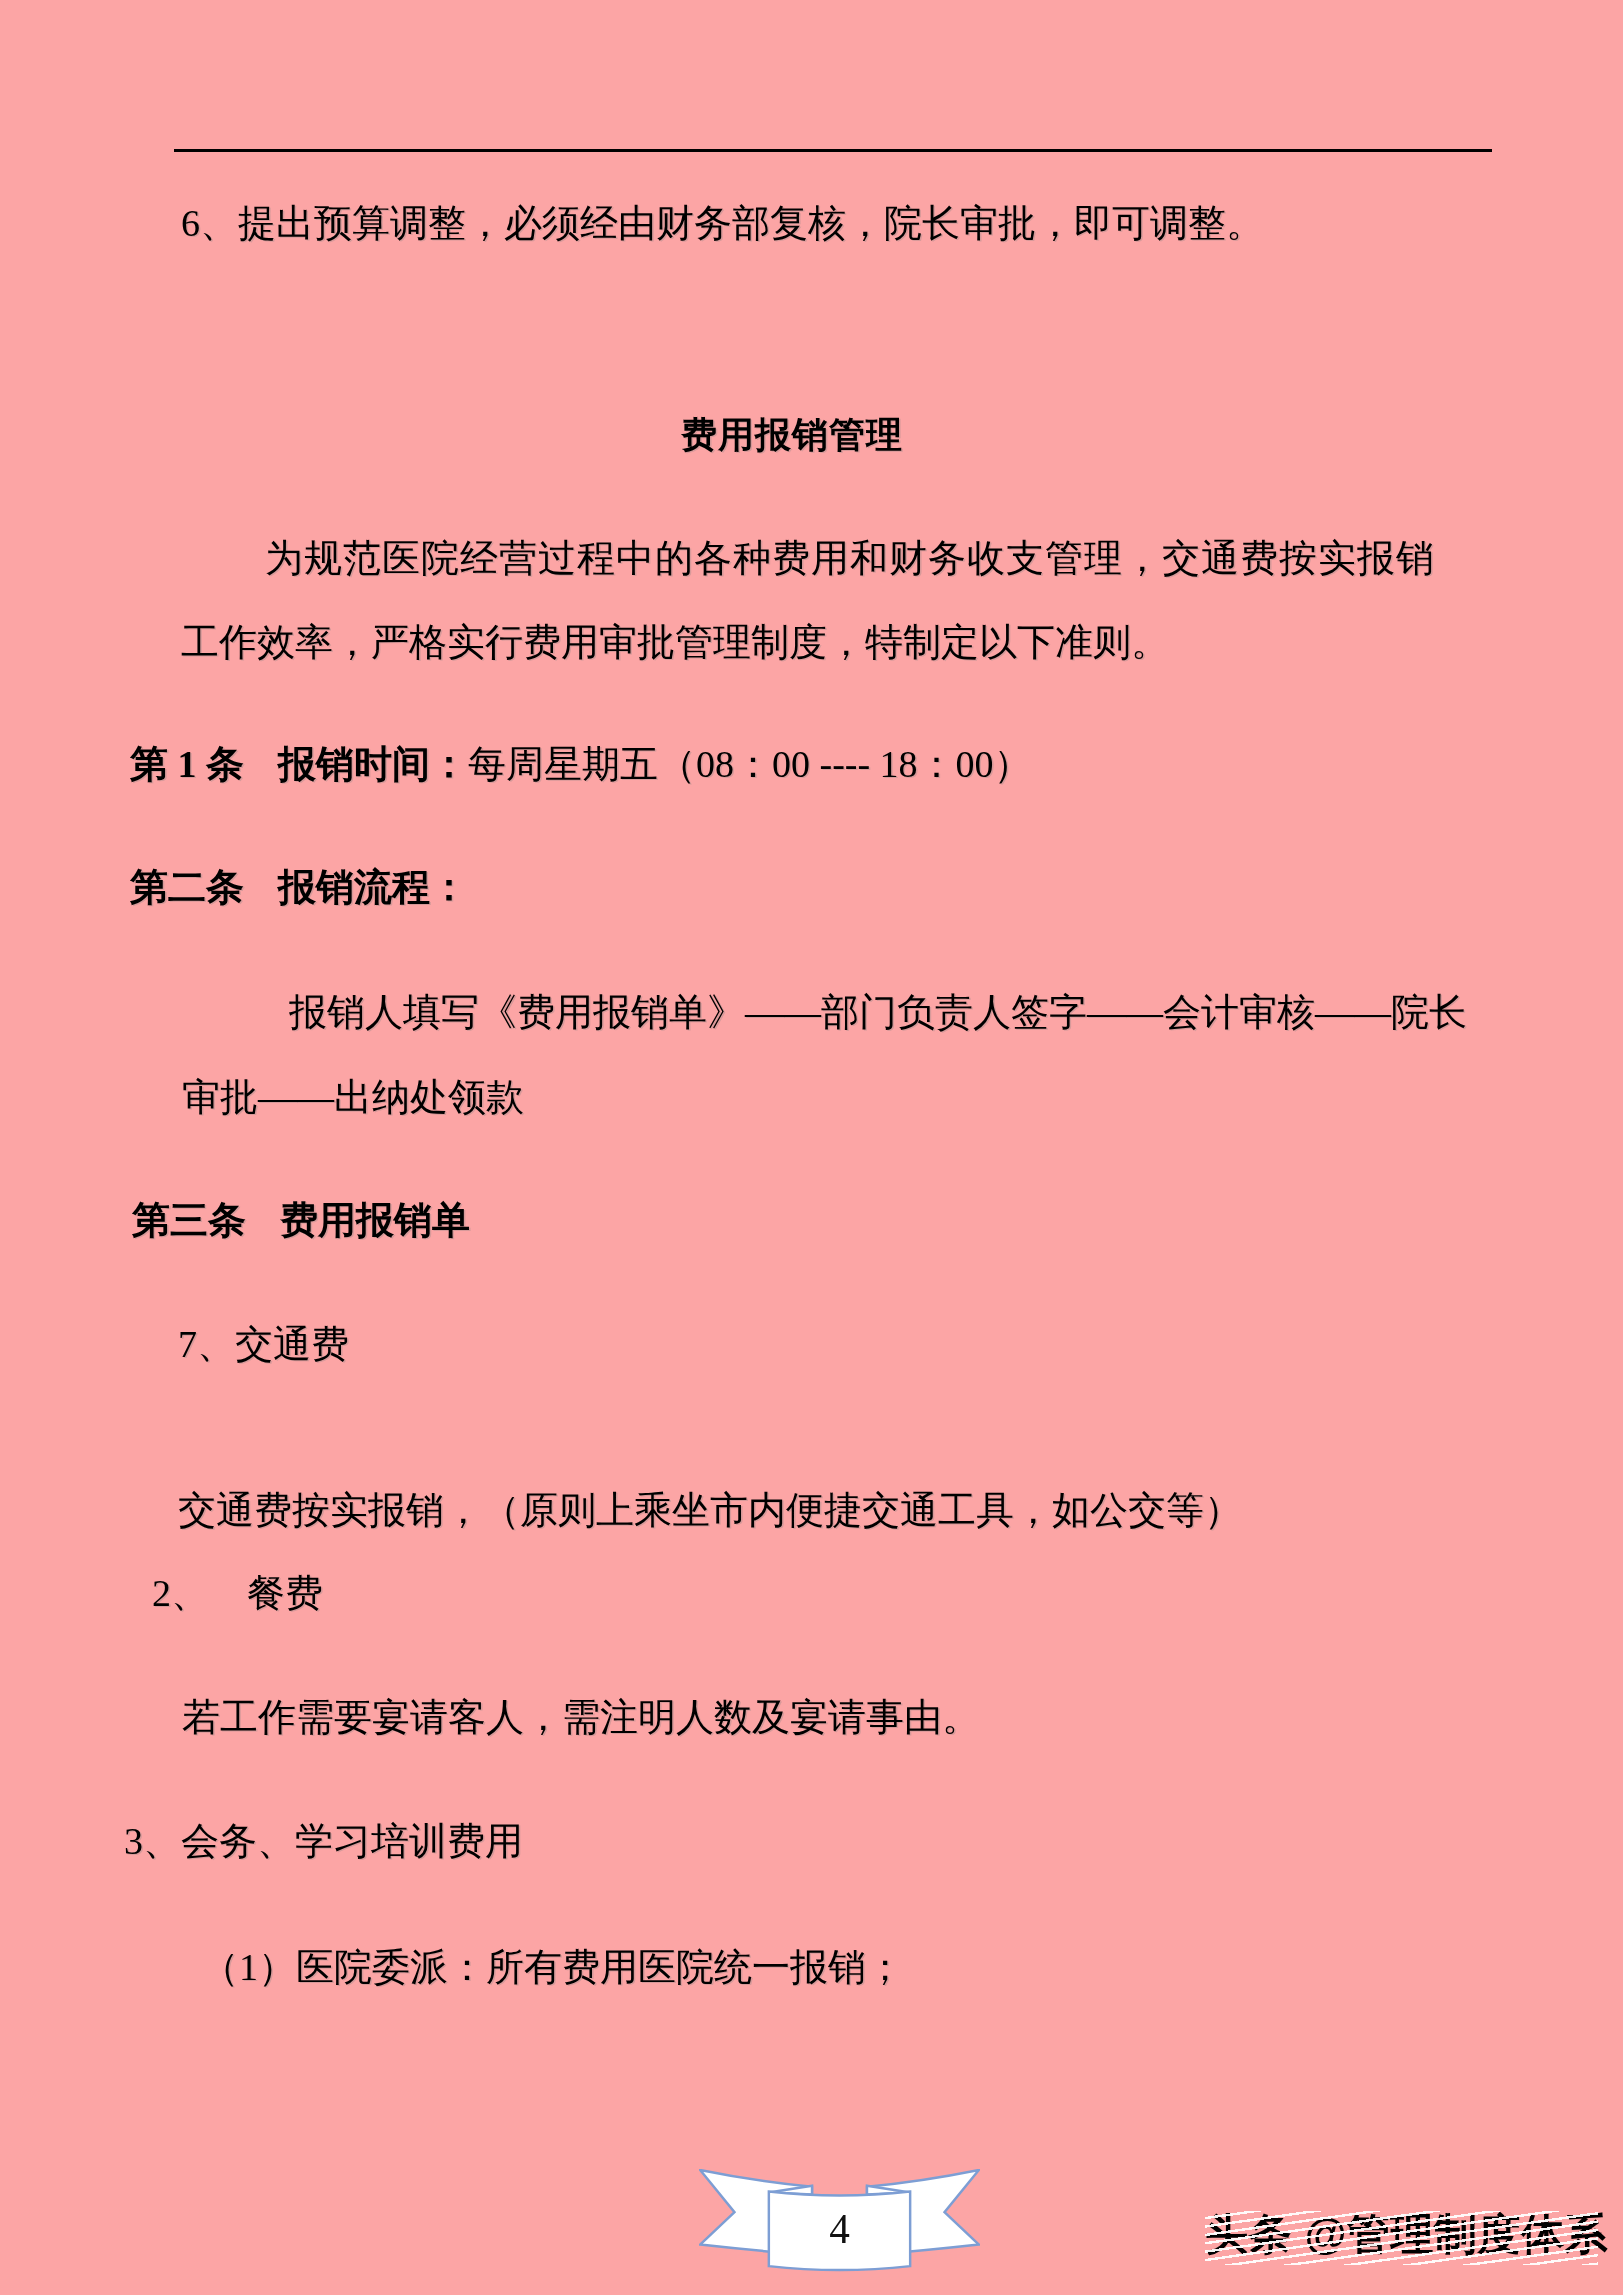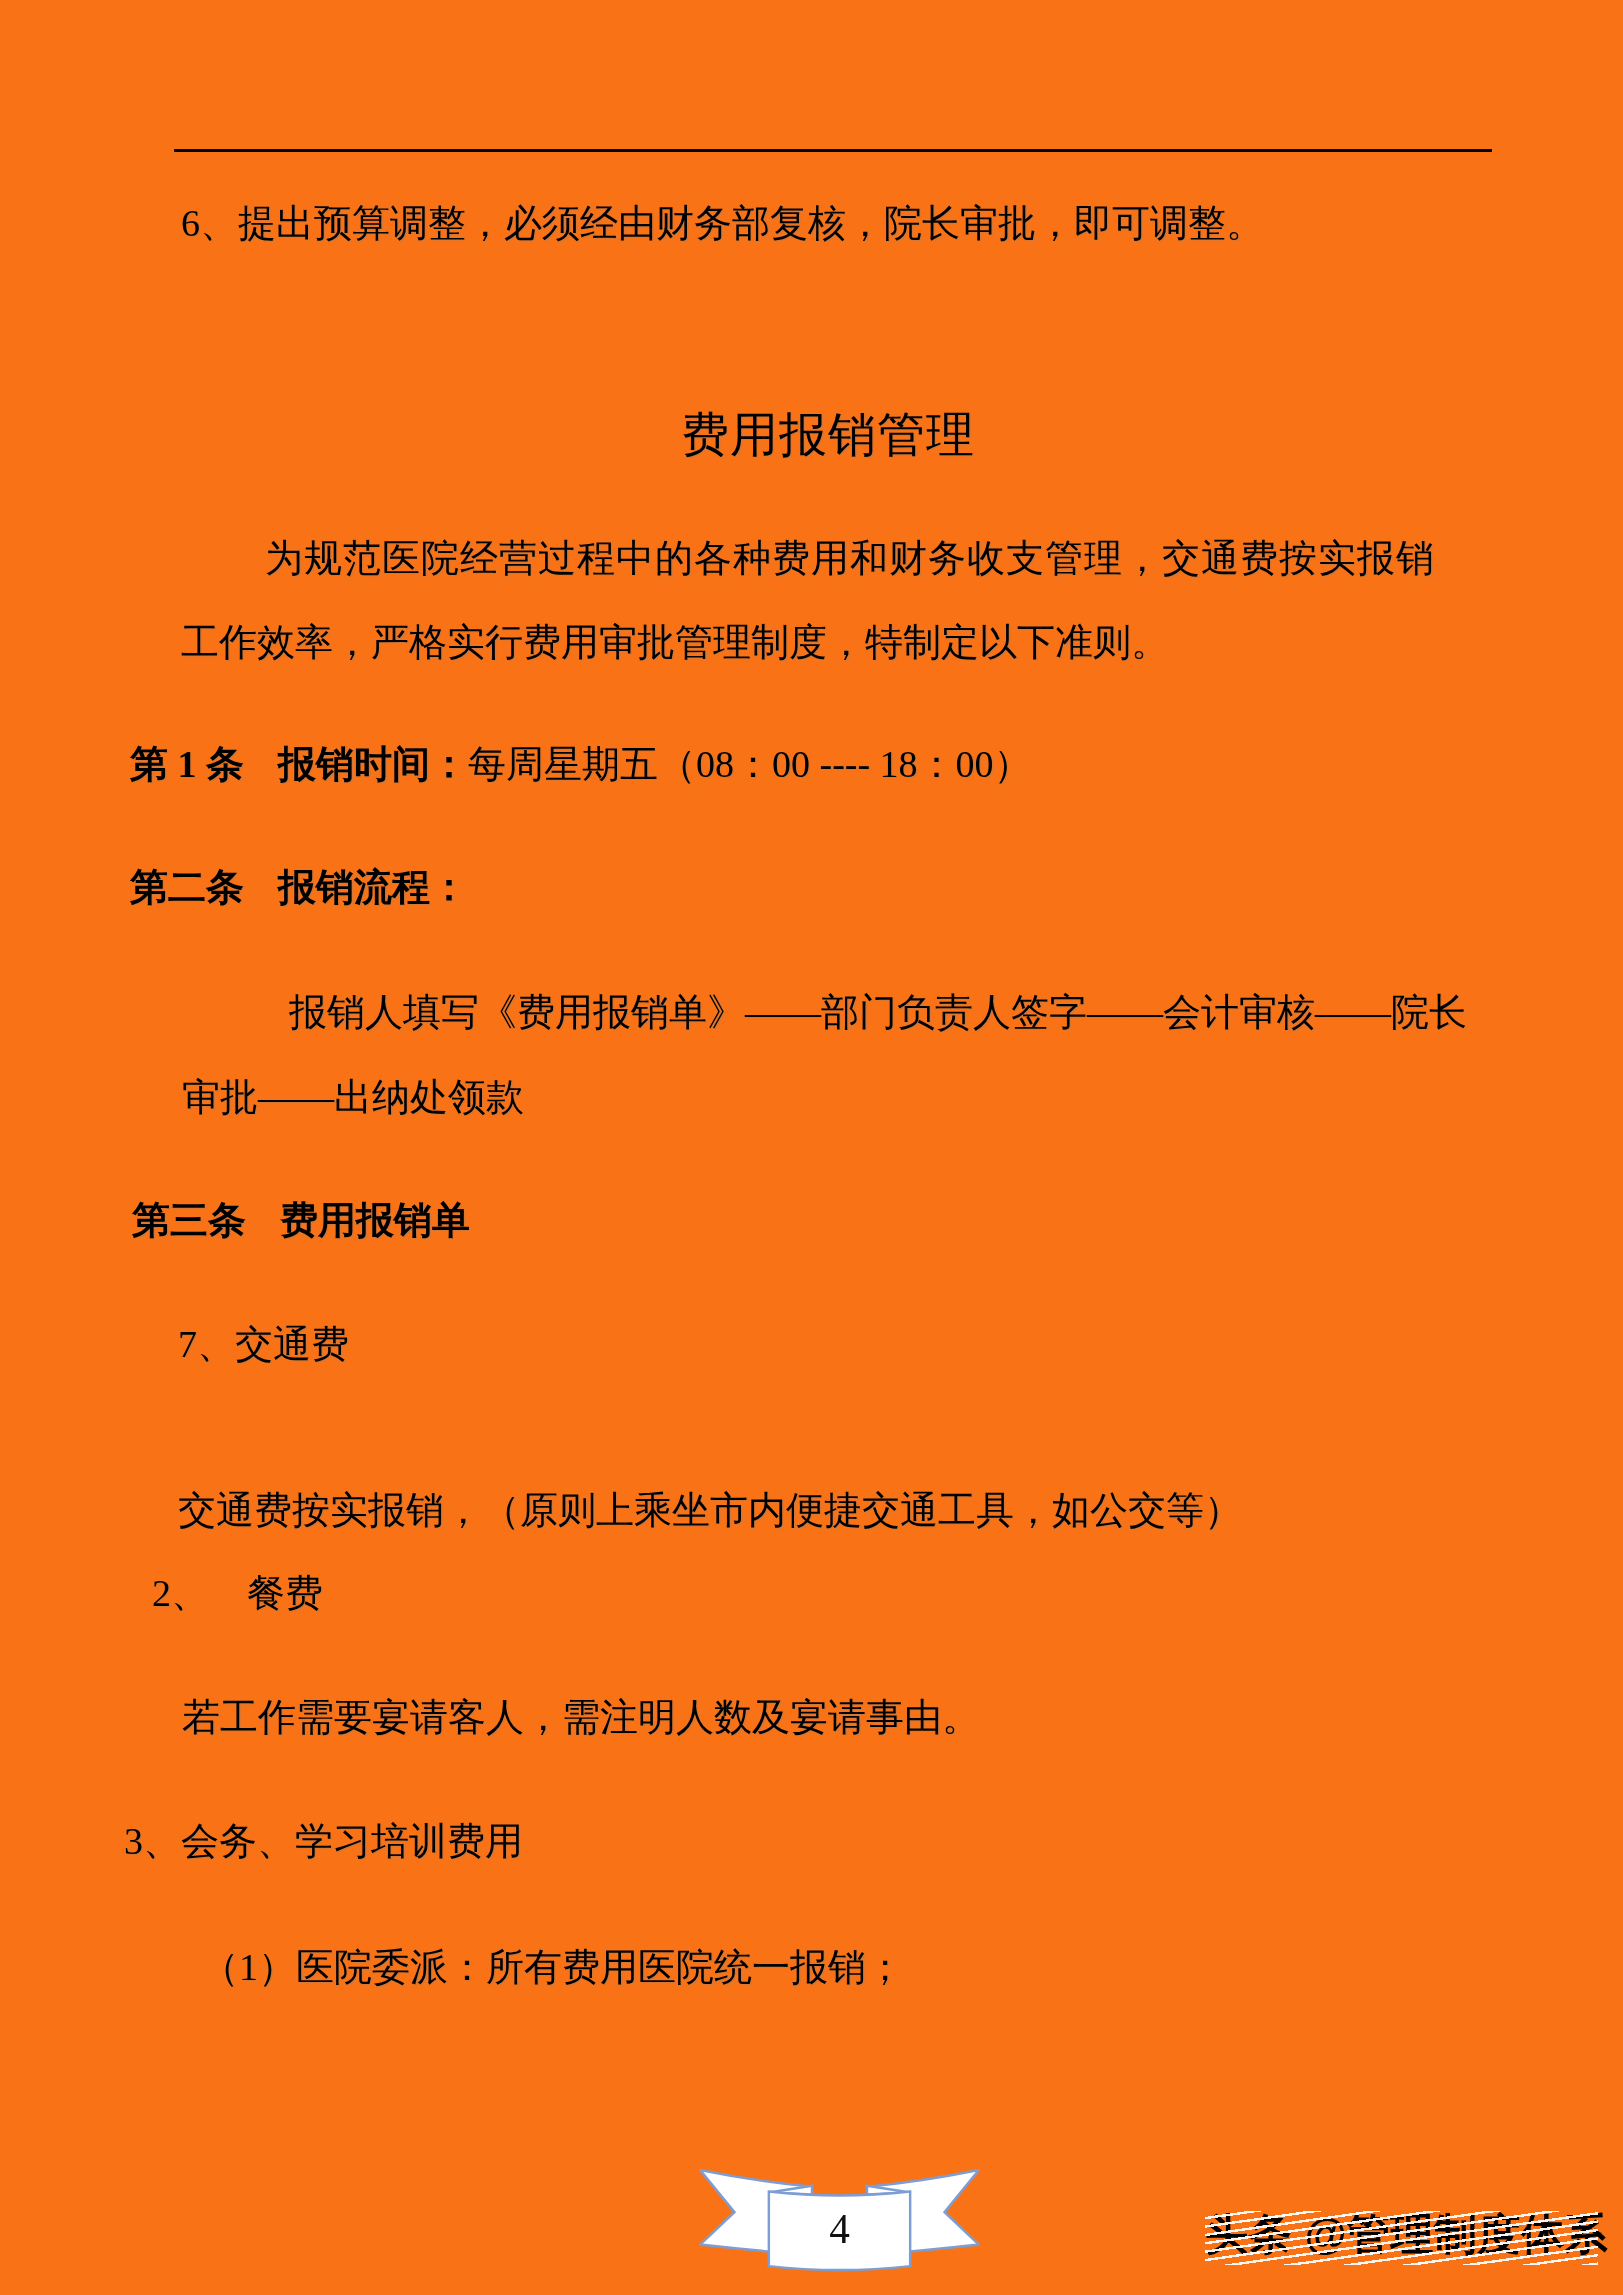--- a/index.html
+++ b/index.html
@@ -4,21 +4,21 @@
 <style>
   html, body {
     margin: 0;
     padding: 0;
     background: #ffffff;
   }
   .page {
     position: relative;
     width: 1623px;
     height: 2295px;
-    background: #f97316;
+    background: #fca5a5;
     overflow: hidden;
     font-family: "Liberation Serif", "DejaVu Serif", serif;
     color: #000000;
   }
   .top-rule {
     position: absolute;
     left: 174px;
     top: 149px;
     width: 1318px;
     height: 3.4px;
@@ -27,23 +27,23 @@
   .line {
     position: absolute;
     white-space: nowrap;
     font-size: 38px;
     line-height: 38px;
     color: #000000;
     text-shadow: 1.5px 1px 0 rgba(130,130,130,0.30);
   }
   .b { font-weight: bold; }
   .doc-title {
-    font-size: 48px;
+    font-size: 36px;
     line-height: 48px;
-    font-weight: normal;
+    font-weight: bold;
     letter-spacing: 1px;
     text-align: center;
   }
   .ls2 { letter-spacing: 1px; }
   .heading-gap { margin-left: 34px; }
   .ribbon-wrap {
     position: absolute;
     left: 699px;
     top: 2169px;
     width: 281px;

